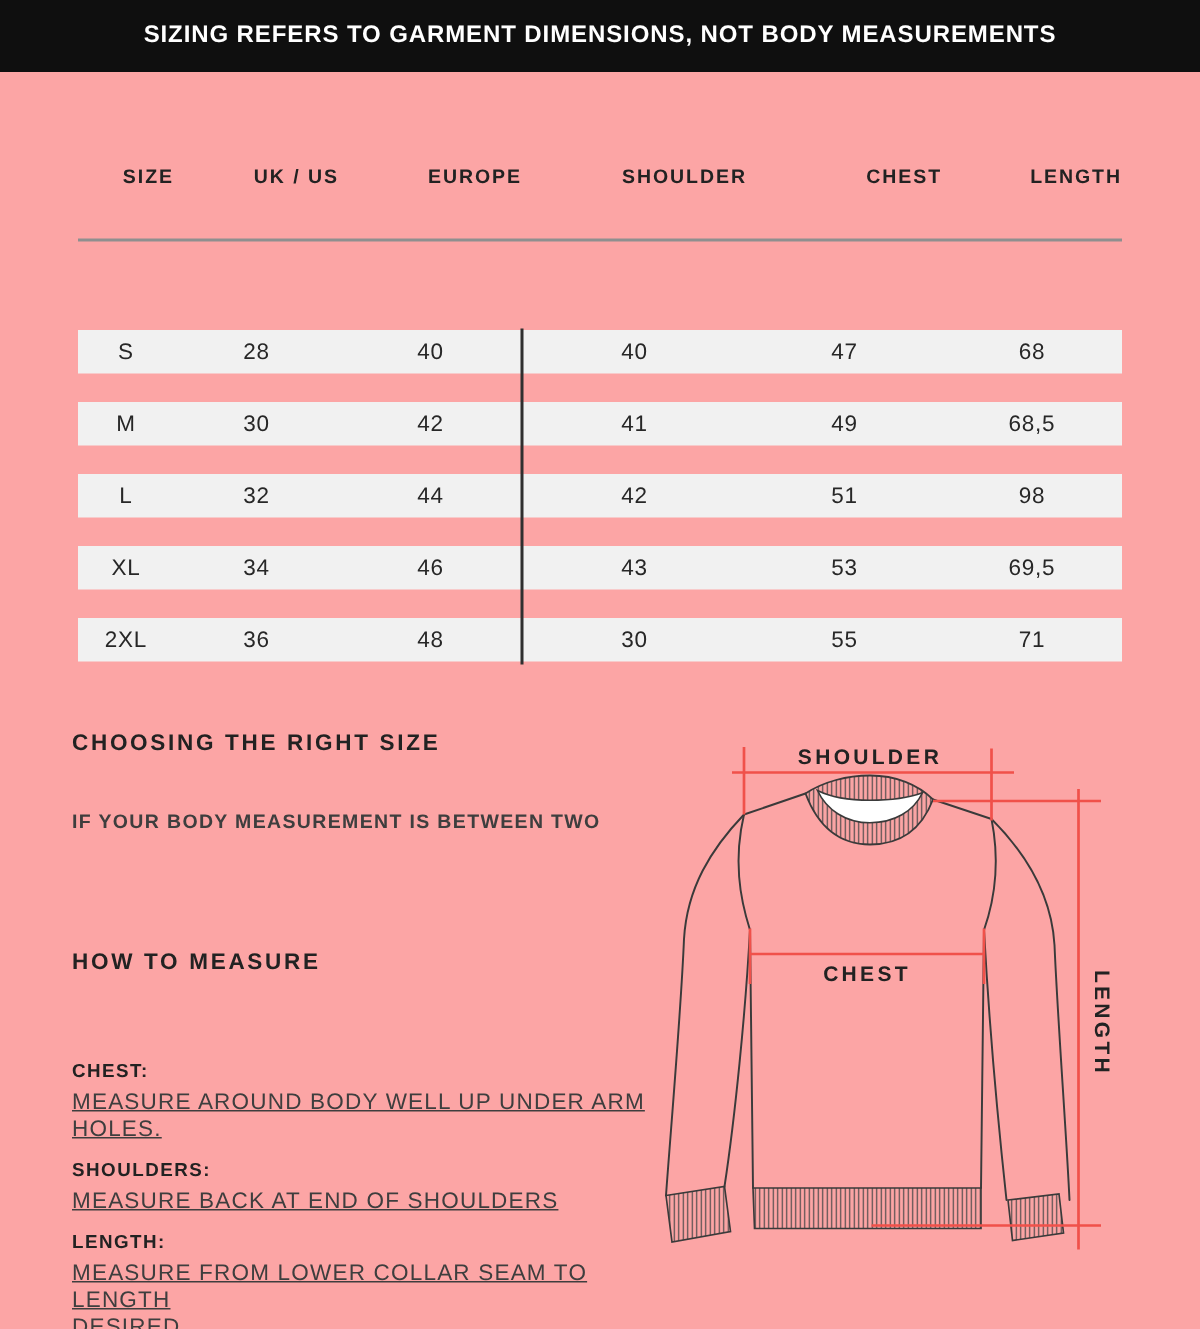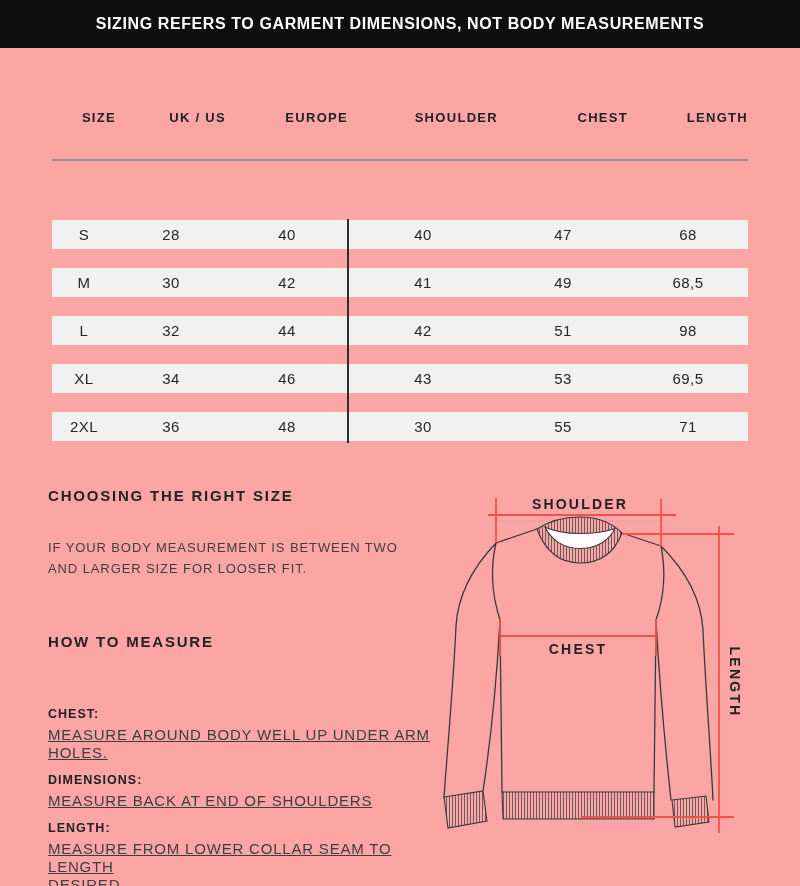--- a/index.html
+++ b/index.html
@@ -26,21 +26,21 @@
   }
   .cell{text-align:center;font-size:15px;letter-spacing:0.5px;color:#272727;}
   .divider{position:absolute;left:347px;top:219px;width:1.5px;height:224px;background:var(--divider-color);}
   .section-title{
     position:absolute;left:48px;font-size:15px;font-weight:bold;
     letter-spacing:1.8px;color:var(--text-dark);
   }
   .choosing-title{top:487px;}
   .howto-title{top:633px;}
   .choosing-text{position:absolute;left:48px;top:538px;width:400px;}
-  .p-line{font-size:13px;letter-spacing:0.9px;color:var(--text-body);line-height:20.5px;}
+  .p-line{font-size:13px;letter-spacing:0.9px;color:var(--text-body);line-height:20.5px;font-weight:bold;}
   .measure-items{position:absolute;left:48px;top:706px;width:400px;}
   .measure-item{margin-bottom:10px;}
   .m-label{font-size:12.5px;font-weight:bold;letter-spacing:1px;color:var(--text-dark);line-height:16px;margin-bottom:4px;}
   .m-line{font-size:15px;letter-spacing:0.8px;color:var(--text-body);line-height:18px;text-decoration:underline;}
   .diagram{position:absolute;left:400px;top:470px;width:400px;height:416px;}
   .outline{stroke:var(--outline-color);}
   .ribbed{stroke:var(--outline-color);}
   .measure{stroke:var(--accent-red);}
   .dlabel{
     font-family:"Liberation Sans", sans-serif;font-size:14px;font-weight:bold;
@@ -105,31 +105,30 @@
         <div class="cell">30</div>
         <div class="cell">55</div>
         <div class="cell">71</div>
       </div>
     </div>
   <div class="divider"></div>
 
   <div class="section-title choosing-title">CHOOSING THE RIGHT SIZE</div>
   <div class="choosing-text">
       <div class="p-line">IF YOUR BODY MEASUREMENT IS BETWEEN TWO</div>
-      <div class="p-line">AND LARGER SIZE FOR LOOSER FIT.</div>
     </div>
 
   <div class="section-title howto-title">HOW TO MEASURE</div>
   <div class="measure-items">
       <div class="measure-item">
         <div class="m-label">CHEST:</div>
         <div class="m-line">MEASURE AROUND BODY WELL UP UNDER ARM HOLES.</div>
       </div>
       <div class="measure-item">
-        <div class="m-label">DIMENSIONS:</div>
+        <div class="m-label">SHOULDERS:</div>
         <div class="m-line">MEASURE BACK AT END OF SHOULDERS</div>
       </div>
       <div class="measure-item">
         <div class="m-label">LENGTH:</div>
         <div class="m-line">MEASURE FROM LOWER COLLAR SEAM TO LENGTH</div>
         <div class="m-line">DESIRED.</div>
       </div>
     </div>
 
   <svg class="diagram" viewBox="0 0 400 416">

